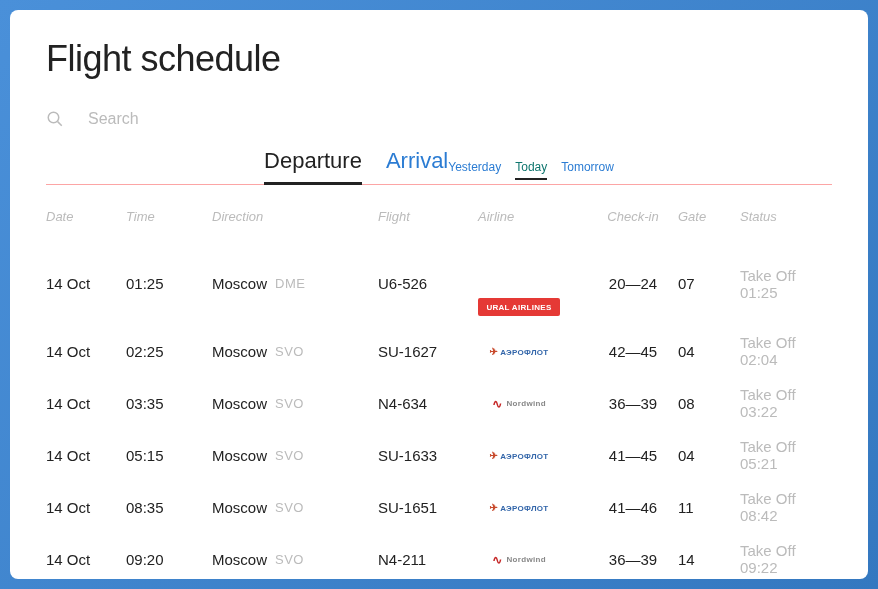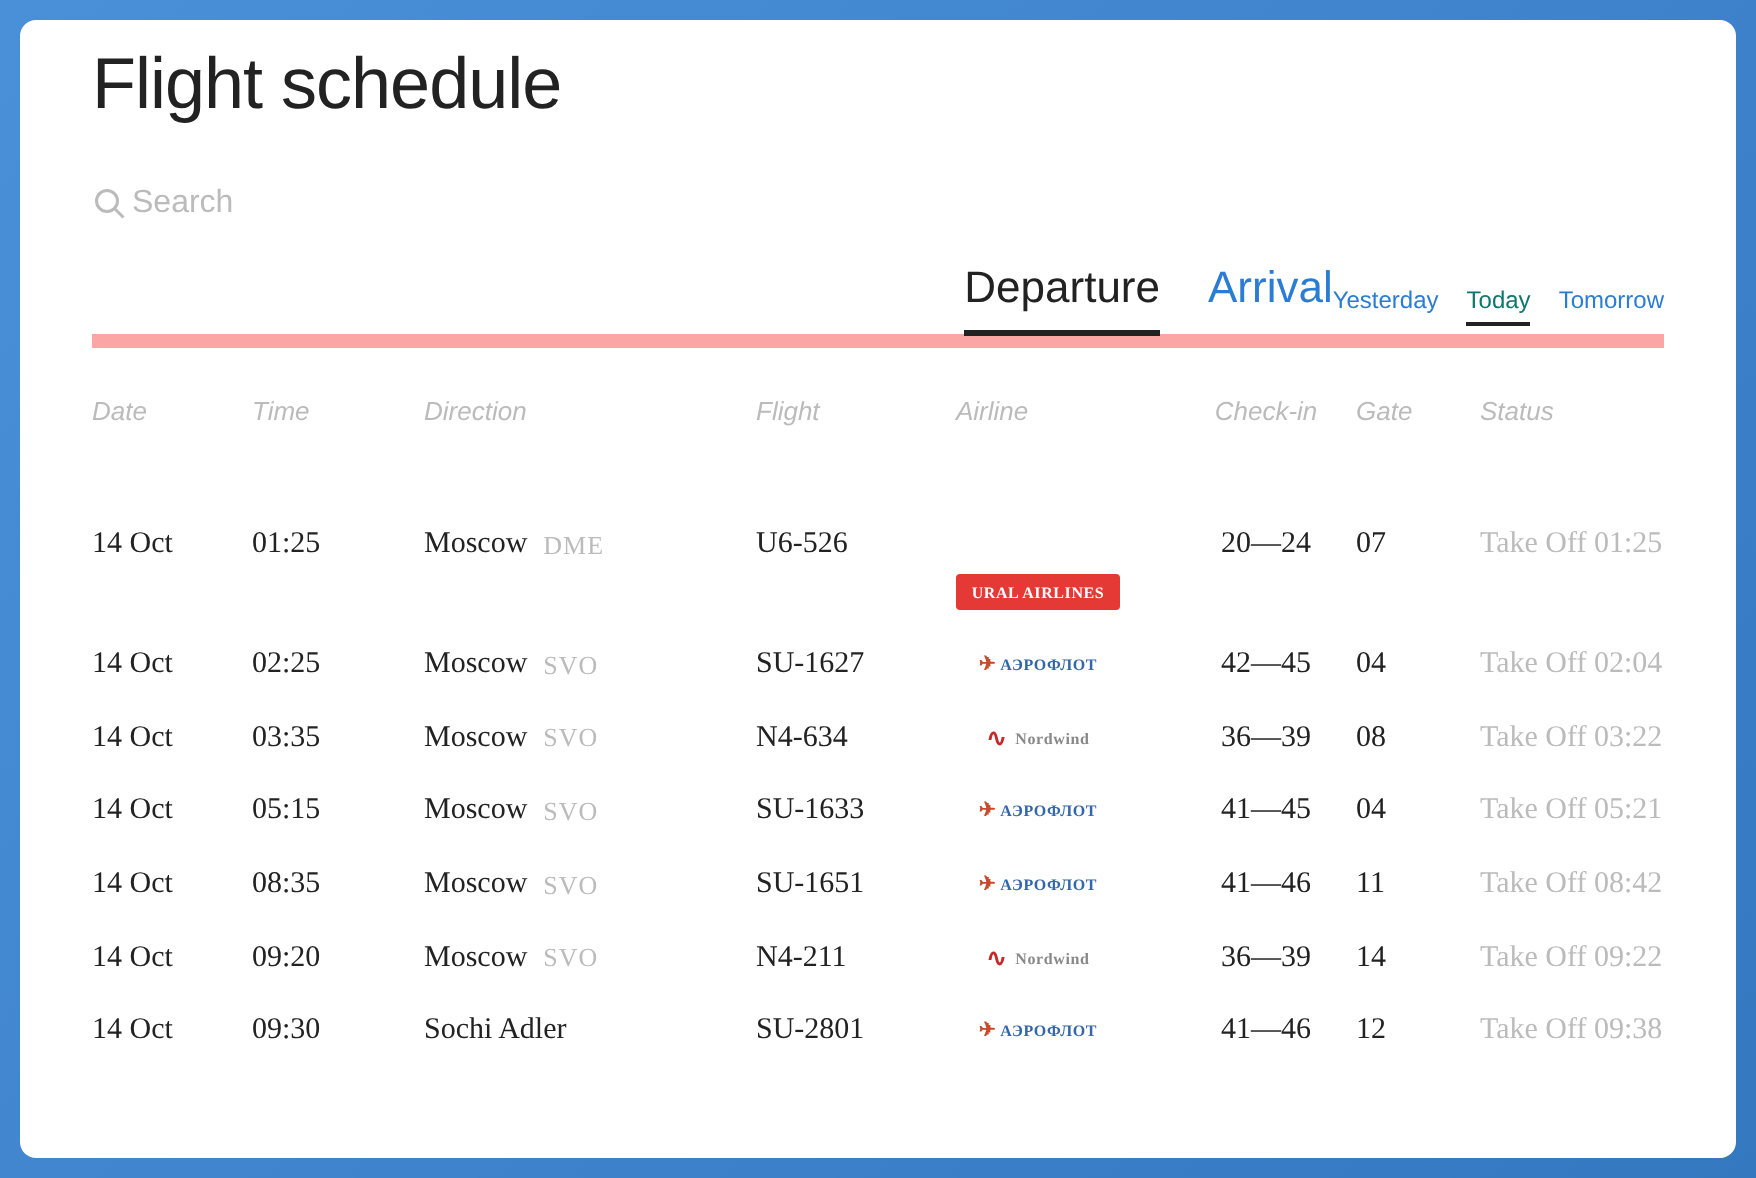--- a/index.html
+++ b/index.html
@@ -7,57 +7,57 @@
       font-family: -apple-system, BlinkMacSystemFont, 'Segoe UI', sans-serif;
       background: linear-gradient(135deg, #4a90d9 0%, #3478c0 100%);
       padding: 10px;
       width: 878px;
       height: 589px;
       overflow: hidden;
     }
     .card {
       background: #fff;
       border-radius: 8px;
-      padding: 11px 36px 20px 36px;
+      padding: 28px 36px 20px 36px;
       height: 100%;
       overflow: hidden;
     }
     .title {
       font-size: 36px;
       font-weight: 400;
       color: #222;
       letter-spacing: -0.5px;
       margin-bottom: 30px;
     }
     .search-row {
       display: flex;
       align-items: center;
-      gap: 2px;
+      gap: 24px;
       margin-bottom: 20px;
     }
     .search-icon {
       width: 18px;
       height: 18px;
       stroke: #bbb;
       stroke-width: 2;
       fill: none;
     }
     .search-input {
       border: none;
       outline: none;
       font-size: 16px;
       color: #333;
       flex: 1;
     }
     .search-input::placeholder { color: #bbb; }
     .tabs-row {
       display: flex;
       align-items: flex-end;
-      justify-content: flex-end;
-      border-bottom: 7px solid #fca5a5;
+      justify-content: center;
+      border-bottom: 1px solid #fca5a5;
       margin-bottom: 24px;
     }
     .tabs-left {
       display: flex;
       gap: 24px;
     }
     .tab {
       font-size: 22px;
       padding-bottom: 10px;
       cursor: pointer;
@@ -119,21 +119,20 @@
       font-size: 13px;
       color: #bbb;
       font-weight: 400;
     }
     .row {
       padding: 9px 0;
     }
     .cell {
       font-size: 15px;
       color: #222;
-      font-family: Liberation Serif, serif;
     }
     .direction-cell {
       display: flex;
       align-items: center;
       gap: 8px;
     }
     .airport-code {
       color: #bbb;
       font-size: 13px;
       letter-spacing: 0.5px;

